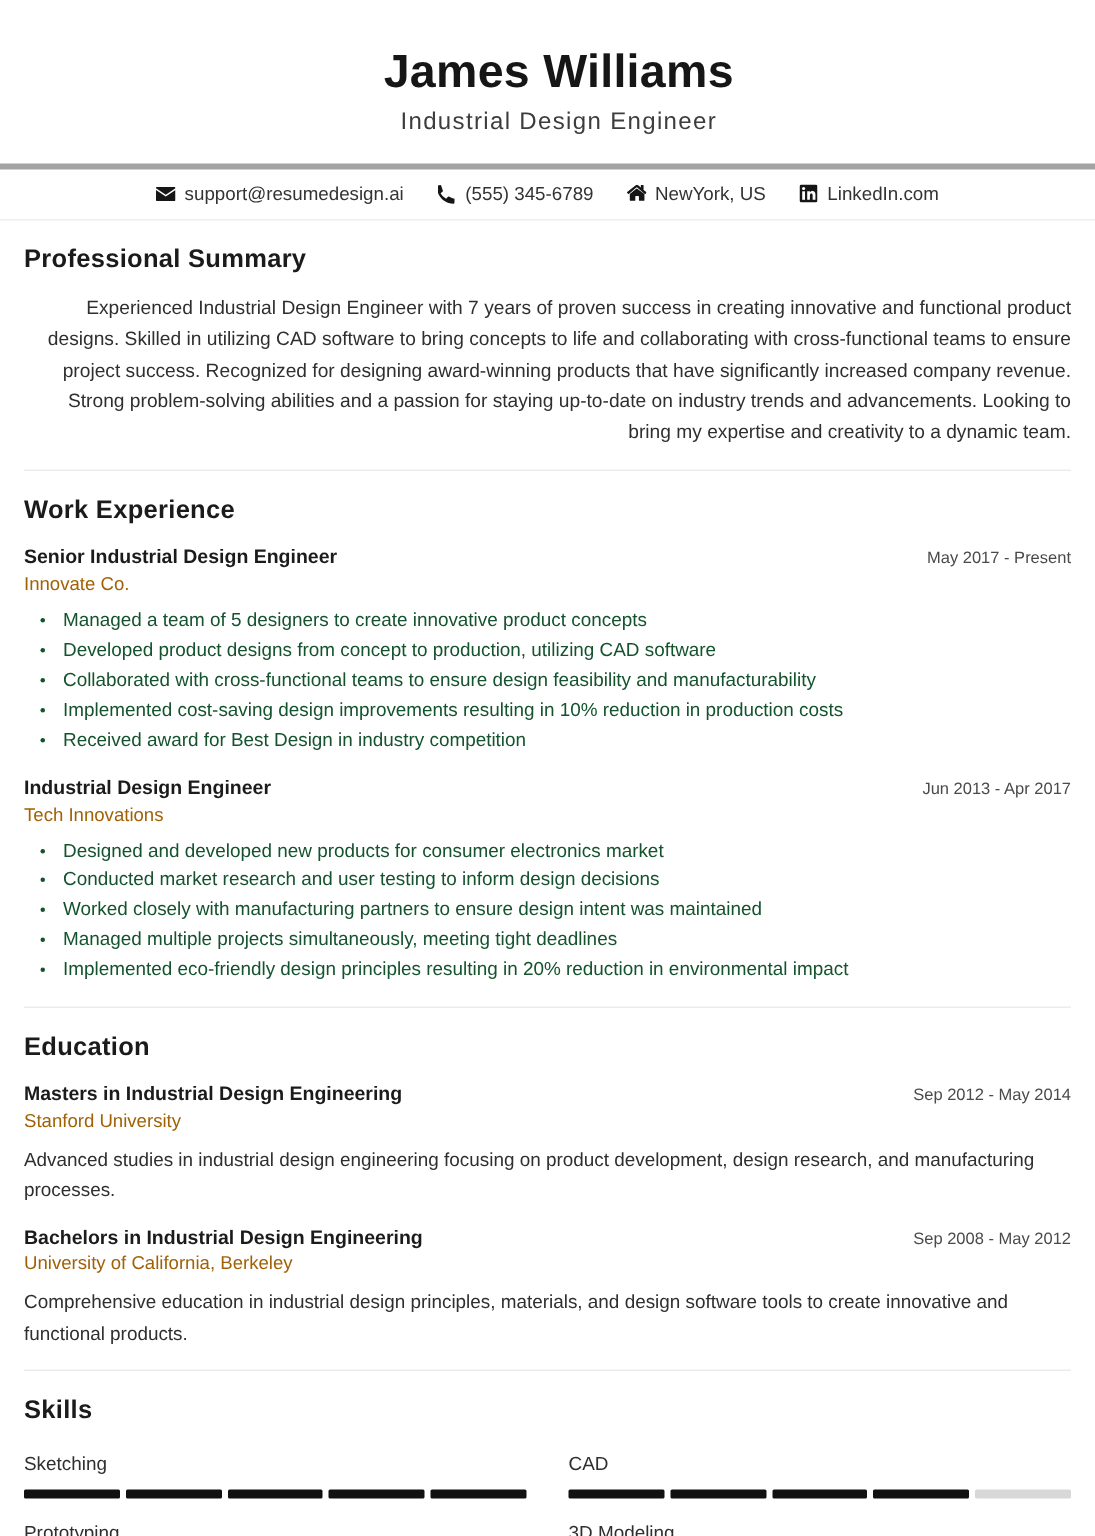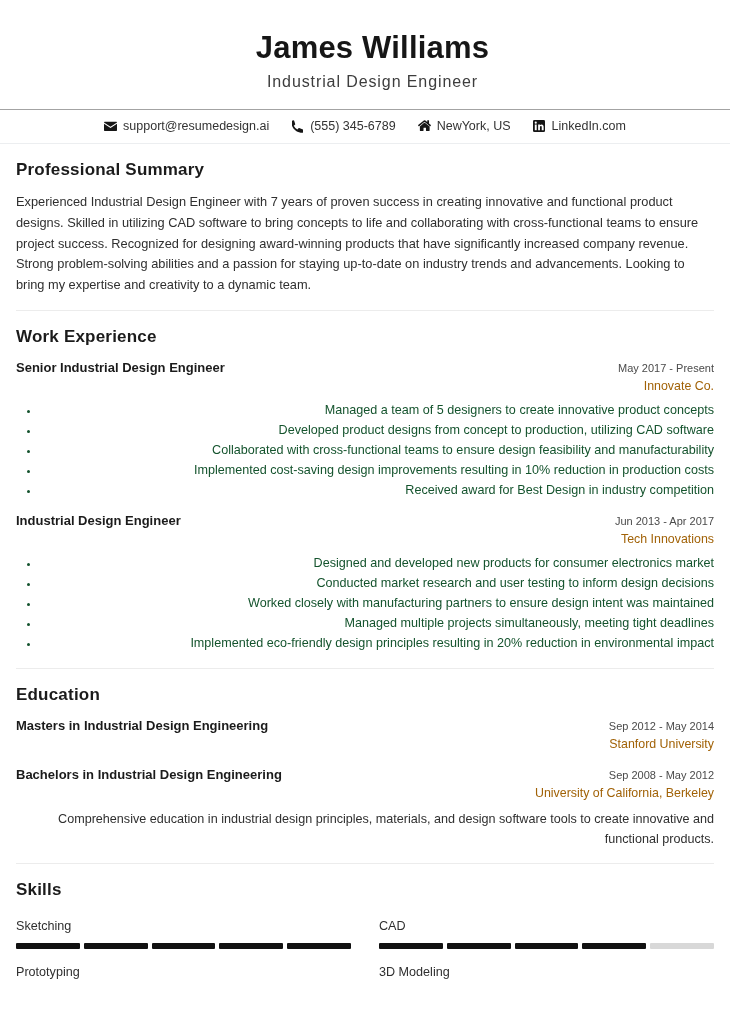--- a/index.html
+++ b/index.html
@@ -39,21 +39,21 @@
     font-size: 16px;
     font-weight: normal;
     color: #3d3d3d;
     letter-spacing: 0.9px;
     margin: 0;
     line-height: 1.2;
   }
 
   
   .contact-bar {
-    border-top: 1px solid #a3a3a3;
+    border-top: 4px solid #a3a3a3;
     border-bottom: 1px solid #eceef0;
     padding: 10px 36px;
     display: flex;
     justify-content: center;
     align-items: flex-start;
     gap: 22px;
     flex-wrap: wrap;
   }
   .contact-item {
     display: flex;
@@ -91,25 +91,25 @@
     margin: 0 0 12px 0;
     letter-spacing: 0.2px;
     line-height: 1.2;
   }
 
   .summary-text {
     font-size: 12.8px;
     line-height: 1.62;
     color: #2f2f2f;
     margin: 0;
-    text-align: left;
-  }
-
-  
-  .entry { margin-bottom: 12px; text-align: right; }
+    text-align: right;
+  }
+
+  
+  .entry { margin-bottom: 12px; }
   .entry:last-child { margin-bottom: 0; }
 
   .entry-head {
     display: flex;
     justify-content: space-between;
     align-items: baseline;
     gap: 14px;
   }
   .entry-role {
     font-size: 13px;
@@ -273,20 +273,21 @@
   <div class="section">
     <div class="section-inner">
       <h2 class="section-title">Education</h2>
       <div id="education-list">
           <div class="entry">
             <div class="entry-head">
               <div class="entry-role">Masters in Industrial Design Engineering</div>
               <div class="entry-date">Sep 2012 - May 2014</div>
             </div>
             <div class="entry-org">Stanford University</div>
+            <p class="entry-desc">Advanced studies in industrial design engineering focusing on product development, design research, and manufacturing processes.</p>
           </div>
           <div class="entry">
             <div class="entry-head">
               <div class="entry-role">Bachelors in Industrial Design Engineering</div>
               <div class="entry-date">Sep 2008 - May 2012</div>
             </div>
             <div class="entry-org">University of California, Berkeley</div>
             <p class="entry-desc">Comprehensive education in industrial design principles, materials, and design software tools to create innovative and functional products.</p>
           </div>
         </div>

